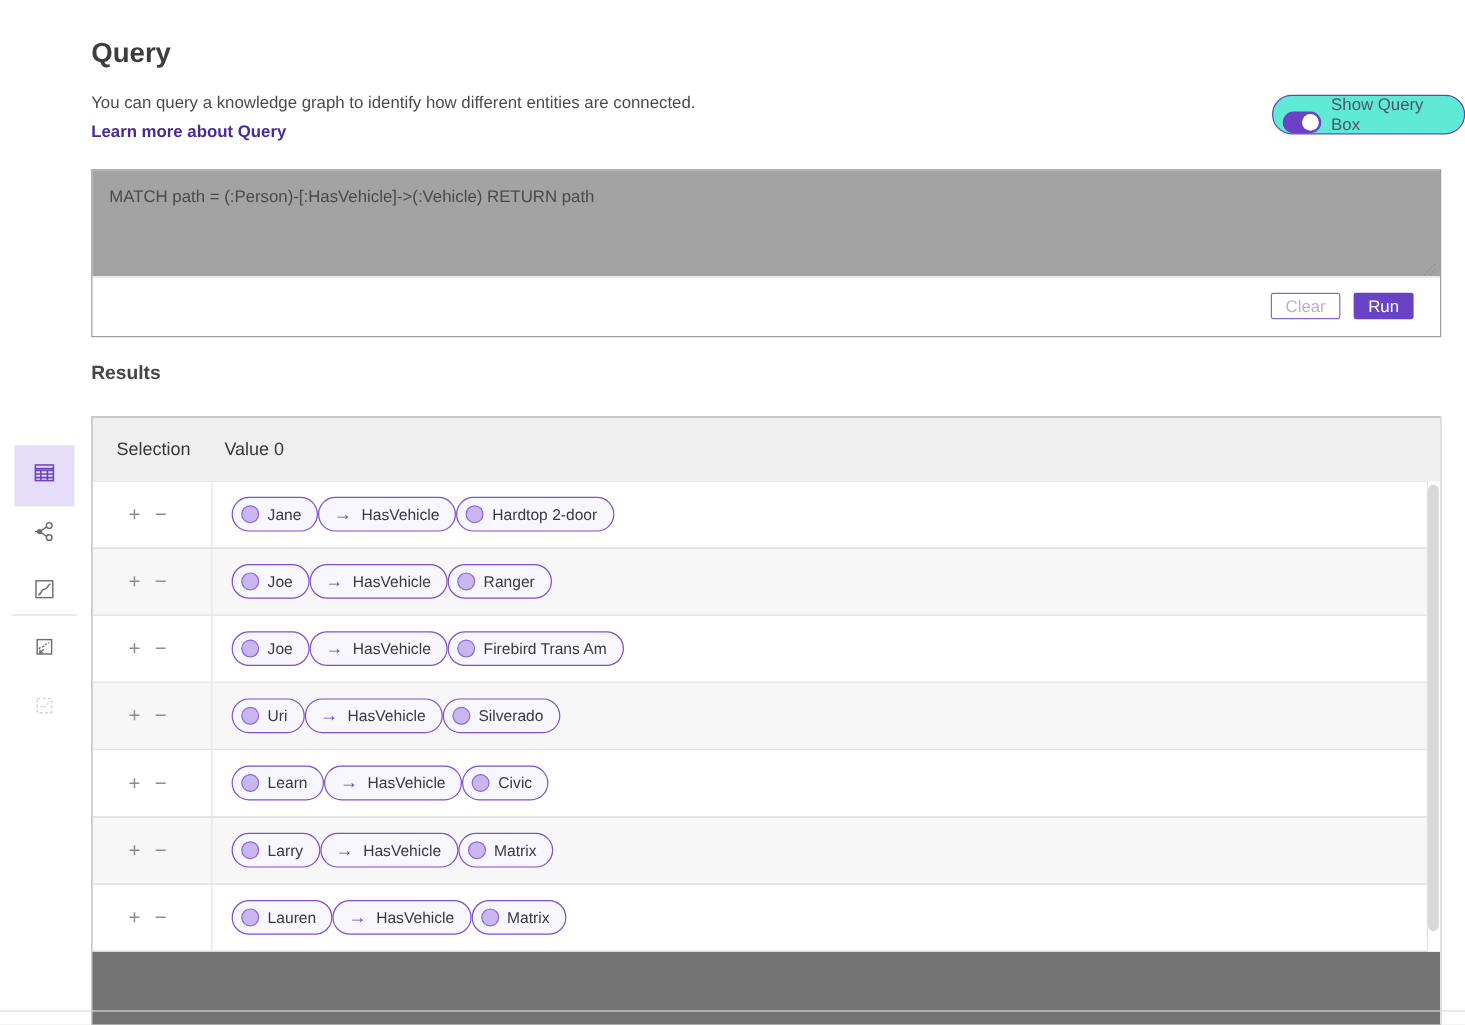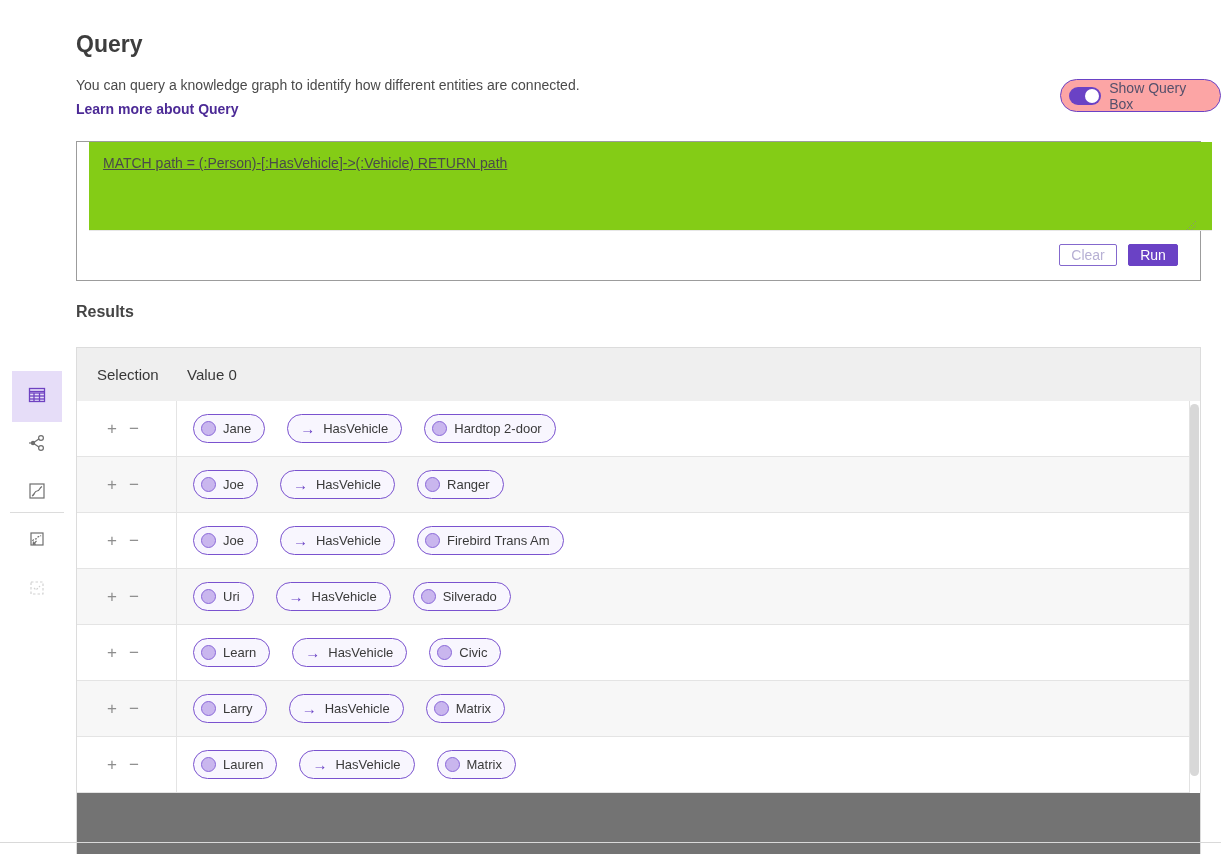--- a/index.html
+++ b/index.html
@@ -11,31 +11,31 @@
   body{background:#fff;}
   .page{position:relative; width:1221px; height:854px; background:#fff;
         font-family:"Liberation Sans", sans-serif; color:#4a4a4a; overflow:hidden;}
 
   .page-title{position:absolute; left:76px; top:31px; font-size:23px; font-weight:700; color:#3d3d3d;}
   .page-desc{position:absolute; left:76px; top:77px; font-size:14px; color:#4a4a4a;}
   .learn-link{position:absolute; left:76px; top:101px; font-size:14px; font-weight:700;
               color:var(--link); cursor:pointer;}
 
   .toggle-pill{position:absolute; left:1060px; top:79px; height:33px; padding:0 14px 0 8px;
-               border:1px solid var(--accent); border-radius:17px; background:#fca5a5;
-               display:flex; align-items:center; gap:8px; cursor:pointer;}
+               border:1px solid var(--accent); border-radius:17px; background:#5eead4;
+               display:flex; align-items:flex-end; gap:8px; cursor:pointer;}
   .switch{position:relative; width:35px; height:18px; border-radius:9px; background:var(--accent); display:inline-block;}
   .switch .knob{position:absolute; right:2px; top:2px; width:14px; height:14px; border-radius:50%; background:#fff;}
   .toggle-label{font-size:14px; color:#55506b;}
 
   .query-panel{position:absolute; left:76px; top:141px; width:1125px; height:140px;
                border:1px solid #9c9c9c; background:#fff;}
-  .query-textarea{position:absolute; left:12px; top:0; width:100%; height:89px; border:none;
+  .query-textarea{position:absolute; left:0; top:0; width:100%; height:89px; border:none;
                   border-bottom:1px solid #e7e7e7; resize:none; outline:none; padding:13px 14px;
-                  font-family:"Liberation Sans", sans-serif; font-size:14px; color:#4a4a4a; background:#84cc16;text-decoration:underline;}
+                  font-family:"Liberation Sans", sans-serif; font-size:14px; color:#4a4a4a; background:#a3a3a3;}
   .resize-grip{position:absolute; right:3px; top:75px; width:11px; height:11px;}
   .query-footer{position:absolute; left:0; bottom:0; width:100%; height:50px;
                 display:flex; align-items:center; justify-content:flex-end; gap:11px; padding-right:22px;}
   .btn{height:22px; font-family:"Liberation Sans", sans-serif; font-size:14px; cursor:pointer; border-radius:2px;}
   .btn-clear{width:58px; background:#fff; border:1px solid #8468cd; color:#b7b0d4;}
   .btn-run{width:50px; background:var(--accent); border:1px solid var(--accent); color:#fff;}
 
   .results-title{position:absolute; left:76px; top:303px; font-size:16px; font-weight:700; color:#454545;}
 
   
@@ -52,21 +52,21 @@
   .th-sel{width:100px; padding-left:20px;}
   .th-val{padding-left:10px;}
   .tbody{position:absolute; left:0; top:53px; width:100%; height:392px;}
   .tr{position:relative; height:56px; display:flex; align-items:center; background:#fff;
       border-bottom:1px solid #e4e4e4;}
   .tr.alt{background:var(--row-alt);}
   .td-sel{width:100px; height:100%; display:flex; align-items:center; padding-left:30px; gap:12px;
           border-right:1px solid #e4e4e4; flex:none;}
   .row-btn{background:none; border:none; font-size:17px; color:#8d8d8d; cursor:pointer; line-height:1;
            font-family:"Liberation Sans", sans-serif; padding:0;}
-  .td-val{flex:1; display:flex; align-items:center; gap:22px; padding-left:16px;}
+  .td-val{flex:1; display:flex; align-items:center; gap:0; padding-left:16px;}
   .pill{height:29px; border:1px solid var(--pill-border); border-radius:15px; background:var(--pill-bg);
         display:inline-flex; align-items:center; cursor:pointer;}
   .pill .dot{width:15px; height:15px; border-radius:50%; background:var(--node-fill);
              border:1px solid var(--node-border); margin:0 7px 0 7px; flex:none;}
   .pill .arrow{color:var(--accent); font-size:15px; margin:0 8px 0 12px; line-height:1;}
   .pill-label{font-size:13px; color:#3a3a3a; padding-right:13px; white-space:nowrap;}
 
   .scroll-track{position:absolute; right:0; top:0; width:11px; height:100%; background:#fff;
                 border-left:1px solid #e2e2e2;}
   .scroll-thumb{position:absolute; right:1px; top:3px; width:9px; height:372px; border-radius:5px;

